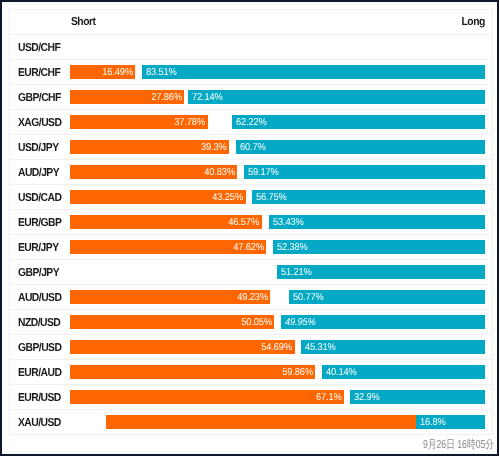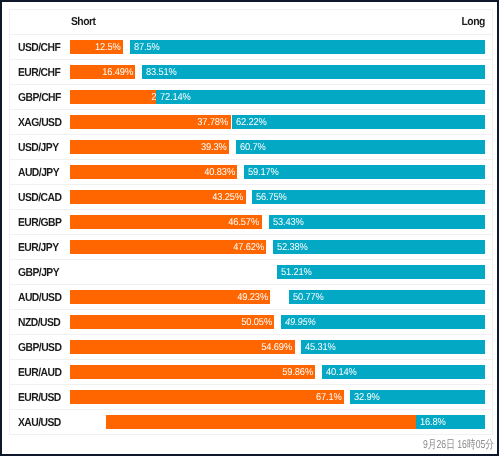--- a/index.html
+++ b/index.html
@@ -147,55 +147,47 @@
   <div class="card">
 
     <div class="head">
       <span class="lbl short">Short</span>
       <span class="lbl long">Long</span>
     </div>
 
     <div class="rows" id="rows">
         <div class="row">
           <span class="pair">USD/CHF</span>
-          <div class="track">
-            <div class="seg short" style="width: 53.105px;">
-              <span>12.5%</span>
-            </div>
-            <div class="seg long" style="width: 355.395px;">
-              <span>87.5%</span>
-            </div>
-          </div>
         </div>
         <div class="row">
           <span class="pair">EUR/CHF</span>
           <div class="track">
             <div class="seg short" style="width: 65.36px;">
               <span>16.49%</span>
             </div>
             <div class="seg long" style="width: 343.14px;">
               <span>83.51%</span>
             </div>
           </div>
         </div>
         <div class="row">
           <span class="pair">GBP/CHF</span>
           <div class="track">
             <div class="seg short" style="width: 114.38px;">
               <span>27.86%</span>
             </div>
-            <div class="seg long" style="width: 329px; padding-left: 34px;">
+            <div class="seg long" style="width: 297px; padding-left: 34px;">
               <span>72.14%</span>
             </div>
           </div>
         </div>
         <div class="row">
           <span class="pair">XAG/USD</span>
           <div class="track">
-            <div class="seg short" style="width: 161px; text-align: right;">
+            <div class="seg short" style="width: 138px; text-align: right;">
               <span>37.78%</span>
             </div>
             <div class="seg long" style="width: 253.27px; padding-left: 8px;">
               <span>62.22%</span>
             </div>
           </div>
         </div>
         <div class="row">
           <span class="pair">USD/JPY</span>
           <div class="track">

